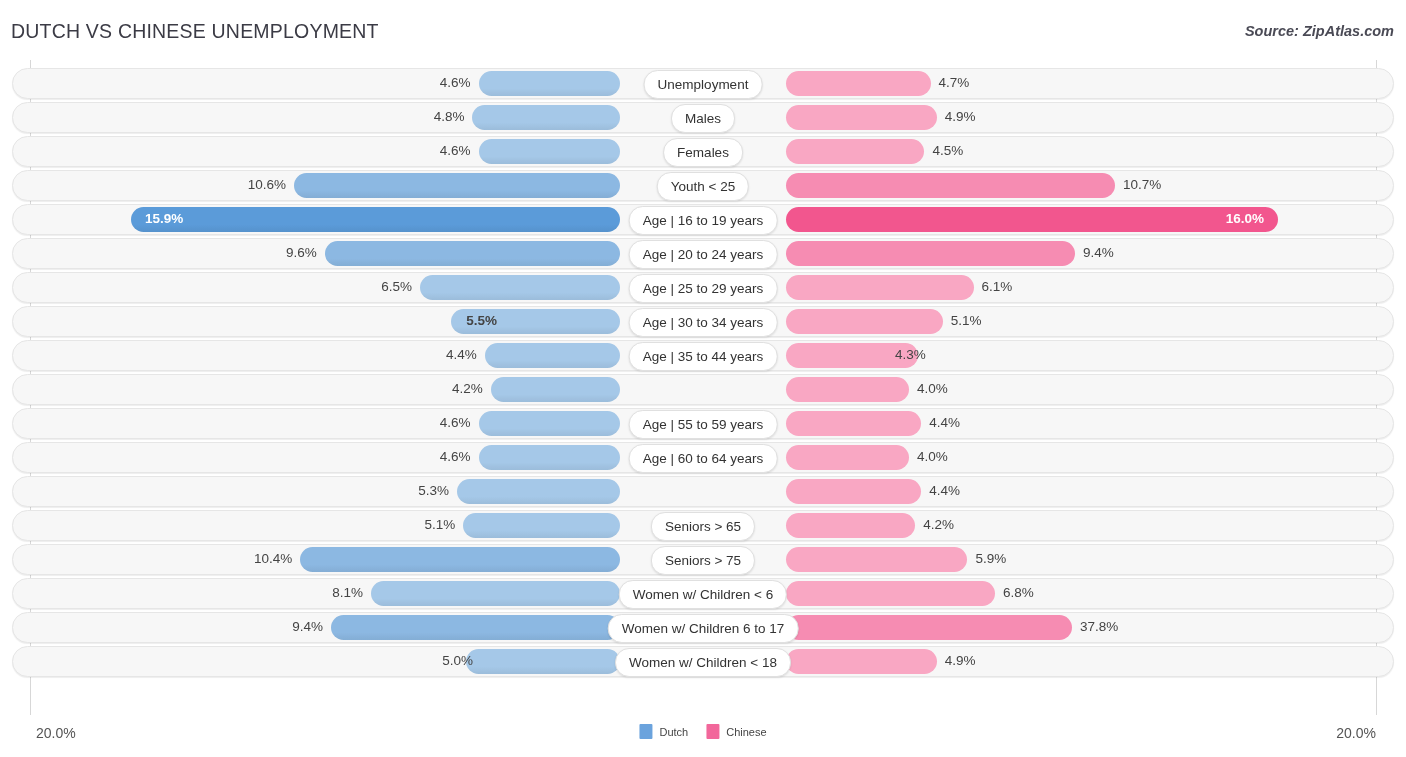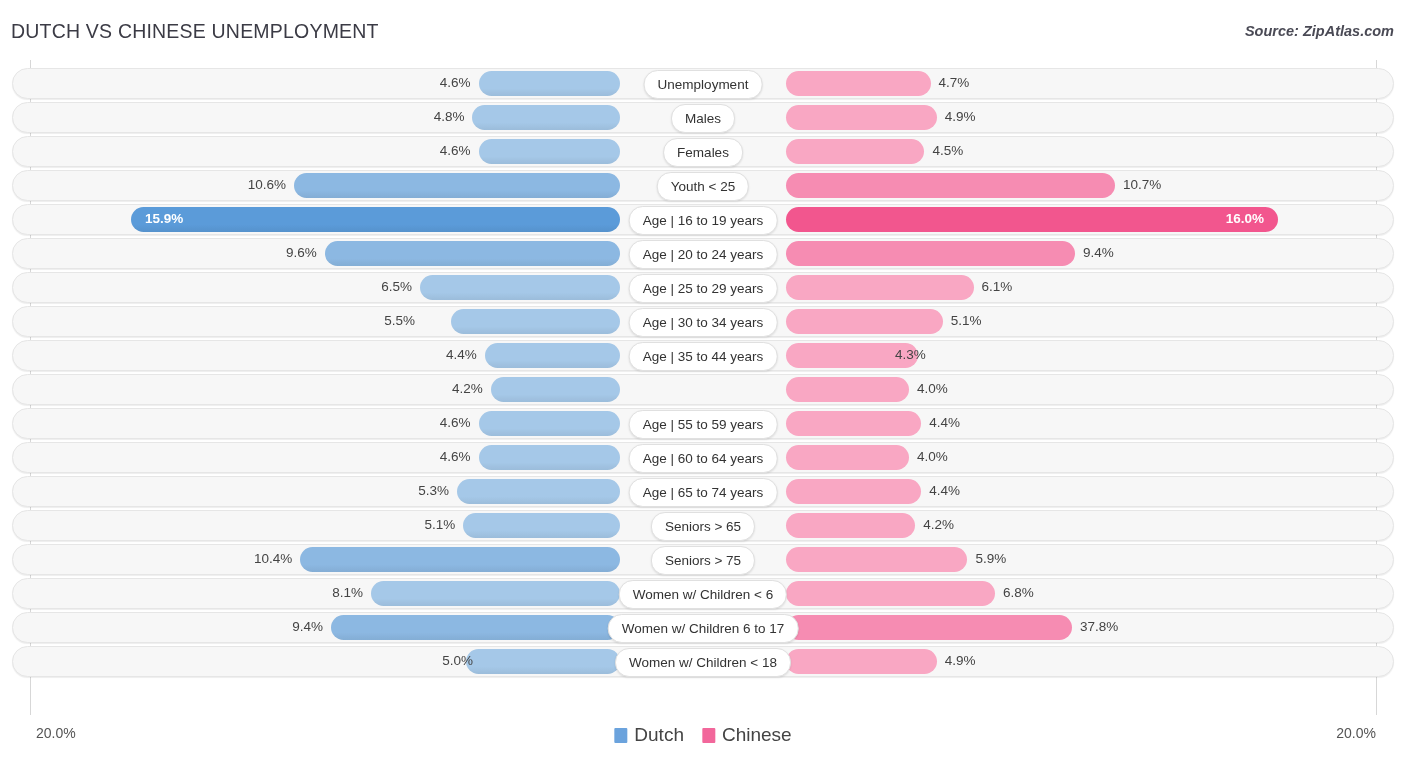--- a/index.html
+++ b/index.html
@@ -158,21 +158,21 @@
     top: 7px;
     transform: translateX(-50%);
     display: flex;
     align-items: center;
     gap: 18px;
   }
   .legend-item {
     display: flex;
     align-items: center;
     gap: 7px;
-    font-size: 19px;
+    font-size: 11px;
     color: #444;
     white-space: nowrap;
   }
   .swatch {
     width: 13px;
     height: 15px;
     border-radius: 1px;
     display: inline-block;
   }
 </style>
@@ -241,21 +241,21 @@
         <div class="bar left" style="width: 199.875px; background: linear-gradient(rgb(165, 200, 232) 0%, rgb(165, 200, 232) 70%, rgba(0, 0, 0, 0.06) 100%), rgb(165, 200, 232);"></div>
         <div class="bar right" style="width: 187.575px; background-color: rgb(249, 167, 195);"></div>
         <div class="val left" style="right: 993.875px;">6.5%</div>
         <div class="val right" style="left: 981.575px;">6.1%</div>
         <div class="pill">Age | 25 to 29 years</div>
       </div>
       <div class="row">
         <div class="track"></div>
         <div class="bar left" style="width: 169.125px; background: linear-gradient(rgb(165, 200, 232) 0%, rgb(165, 200, 232) 70%, rgba(0, 0, 0, 0.06) 100%), rgb(165, 200, 232);"></div>
         <div class="bar right" style="width: 156.825px; background-color: rgb(249, 167, 195);"></div>
-        <div class="val left" style="right: 991px;">5.5%</div>
+        <div class="val left" style="right: 909px; font-weight: bold;">5.5%</div>
         <div class="val right" style="left: 950.825px;">5.1%</div>
         <div class="pill">Age | 30 to 34 years</div>
       </div>
       <div class="row">
         <div class="track"></div>
         <div class="bar left" style="width: 135.3px; background: linear-gradient(rgb(165, 200, 232) 0%, rgb(165, 200, 232) 70%, rgba(0, 0, 0, 0.06) 100%), rgb(165, 200, 232);"></div>
         <div class="bar right" style="width: 132.225px; background-color: rgb(249, 167, 195);"></div>
         <div class="val left" style="right: 929.3px;">4.4%</div>
         <div class="val right" style="left: 895px;">4.3%</div>
         <div class="pill">Age | 35 to 44 years</div>
@@ -282,21 +282,20 @@
         <div class="val left" style="right: 935.45px;">4.6%</div>
         <div class="val right" style="left: 917px;">4.0%</div>
         <div class="pill">Age | 60 to 64 years</div>
       </div>
       <div class="row">
         <div class="track"></div>
         <div class="bar left" style="width: 162.975px; background: linear-gradient(rgb(165, 200, 232) 0%, rgb(165, 200, 232) 70%, rgba(0, 0, 0, 0.06) 100%), rgb(165, 200, 232);"></div>
         <div class="bar right" style="width: 135.3px; background-color: rgb(249, 167, 195);"></div>
         <div class="val left" style="right: 956.975px;">5.3%</div>
         <div class="val right" style="left: 929.3px;">4.4%</div>
-        <div class="pill">Age | 65 to 74 years</div>
       </div>
       <div class="row">
         <div class="track"></div>
         <div class="bar left" style="width: 156.825px; background: linear-gradient(rgb(165, 200, 232) 0%, rgb(165, 200, 232) 70%, rgba(0, 0, 0, 0.06) 100%), rgb(165, 200, 232);"></div>
         <div class="bar right" style="width: 129.15px; background-color: rgb(249, 167, 195);"></div>
         <div class="val left" style="right: 950.825px;">5.1%</div>
         <div class="val right" style="left: 923.15px;">4.2%</div>
         <div class="pill">Seniors &gt; 65</div>
       </div>
       <div class="row">

